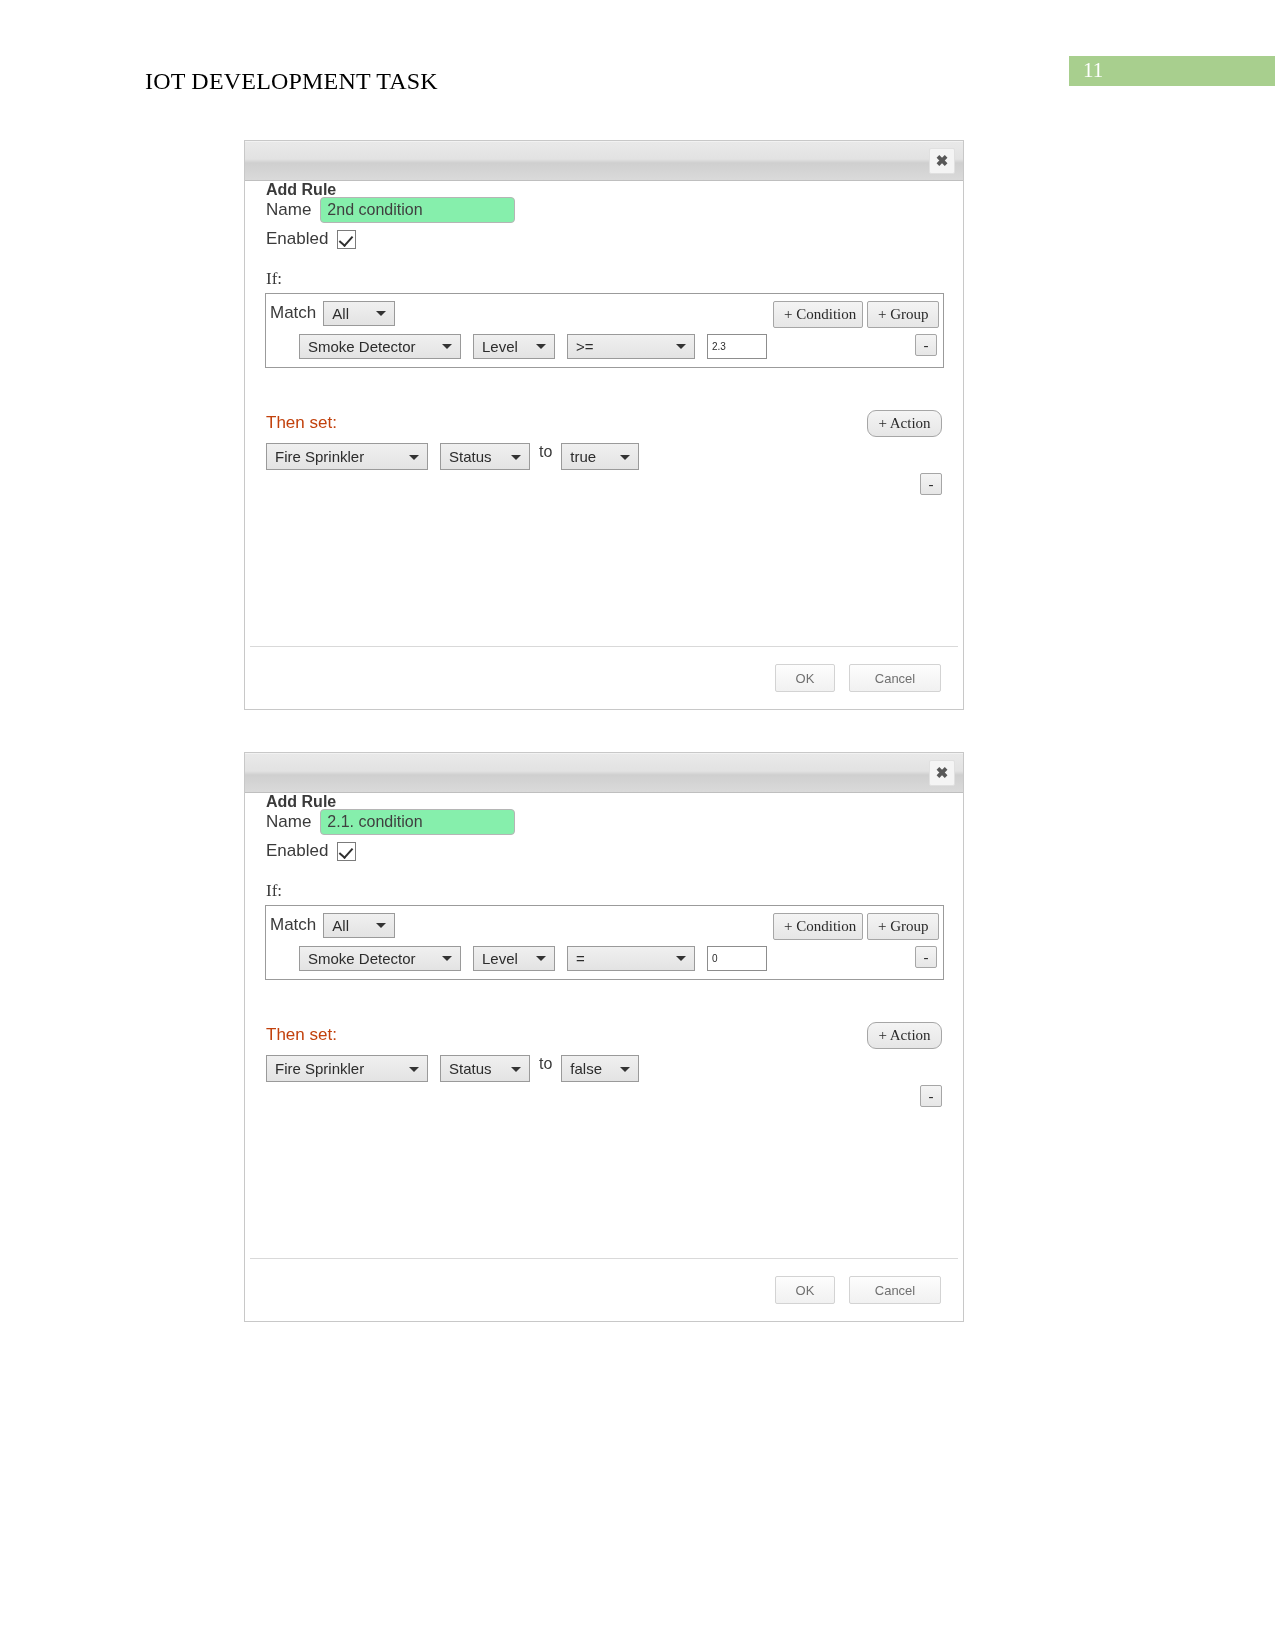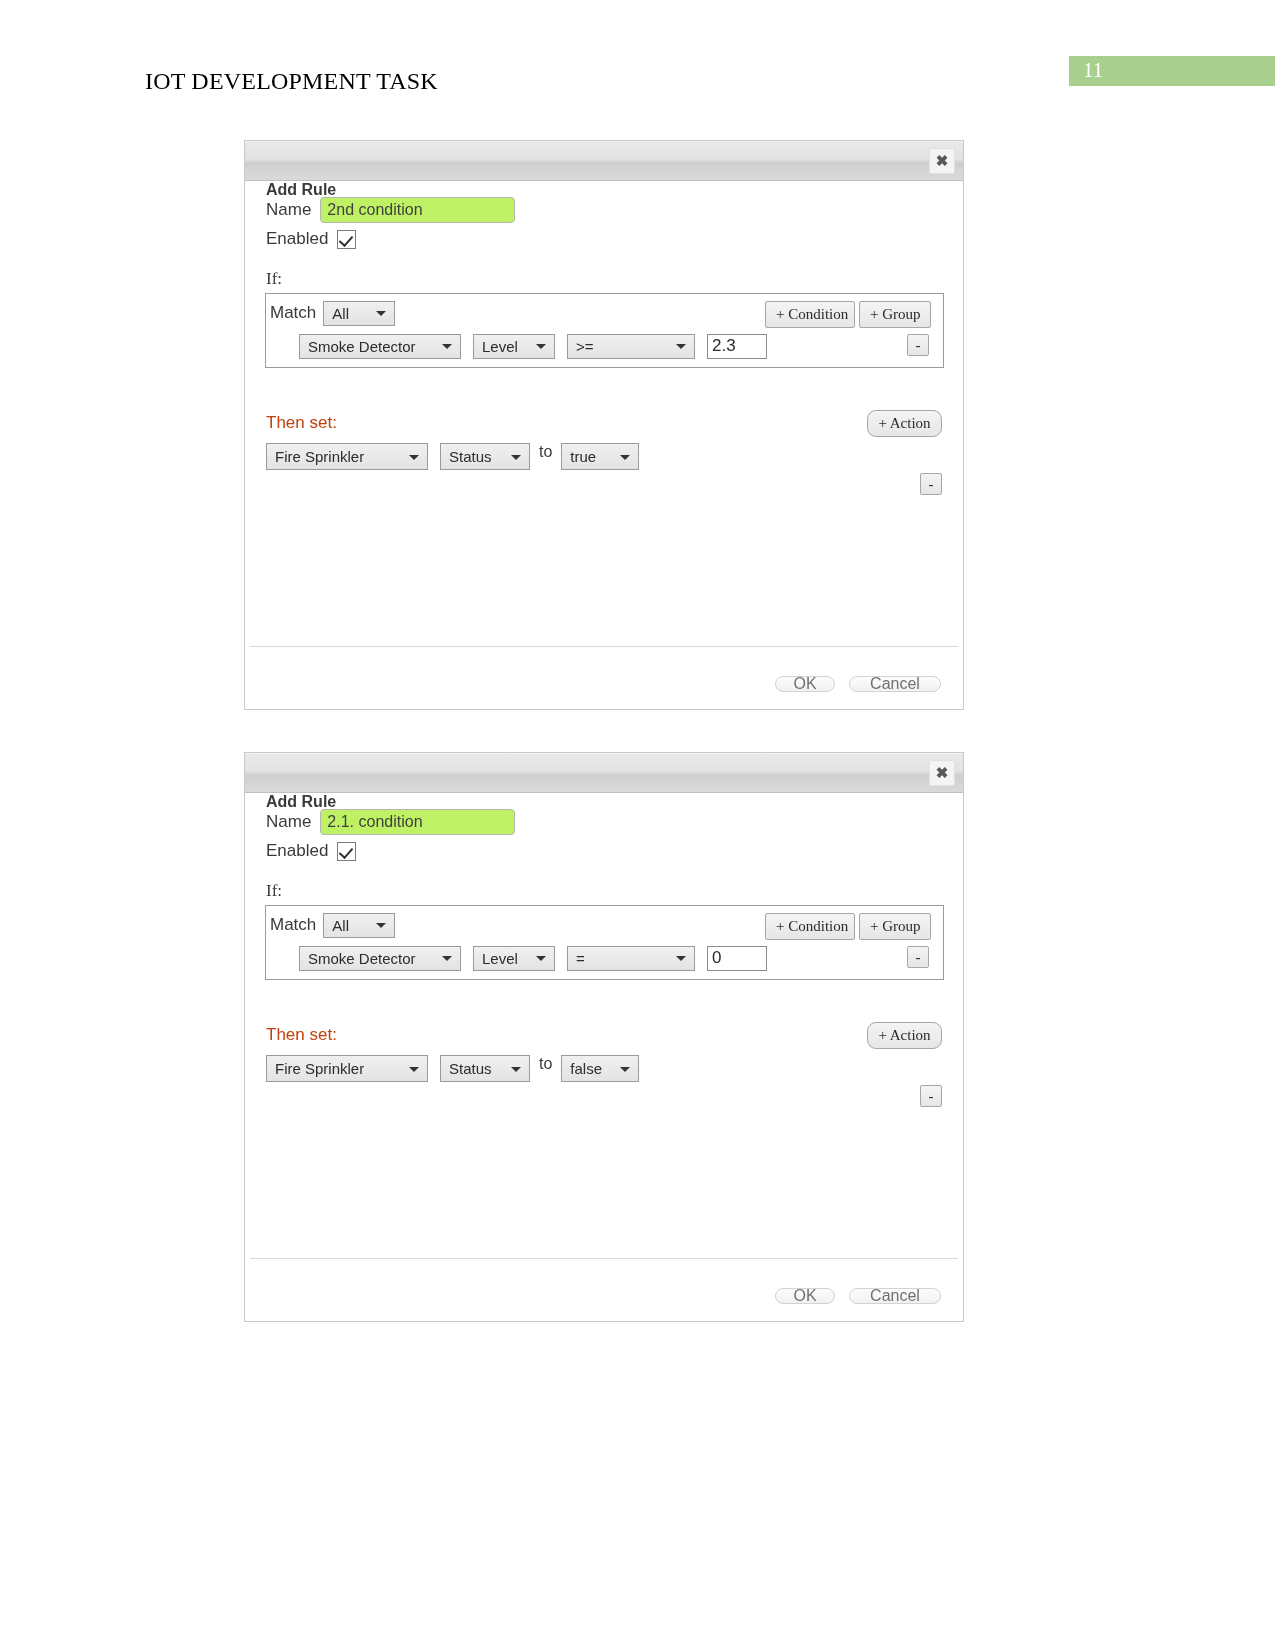--- a/index.html
+++ b/index.html
@@ -107,21 +107,21 @@
     font-size: 17px;
     color: #3a3a3a;
     font-family: "Liberation Sans", sans-serif;
   }
   .name-input {
     margin-left: 9px;
     width: 195px;
     height: 26px;
     border: 1px solid #b5b5b5;
     border-radius: 4px;
-    background: #bef264;
+    background: #86efac;
     font-size: 16px;
     color: #3f3f3f;
     padding: 0 6px;
     box-sizing: border-box;
     font-family: "Liberation Sans", sans-serif;
     outline: none;
   }
 
   .row-enabled {
     position: absolute;
@@ -162,21 +162,21 @@
   }
 
   .match-box {
     position: absolute;
     left: 20px;
     top: 112px;
     width: 679px;
     border: 1px solid #9b9b9b;
     background: #ffffff;
     box-sizing: border-box;
-    padding: 5px 12px 6px 4px;
+    padding: 5px 4px 6px 4px;
   }
   .match-line {
     display: flex;
     align-items: center;
     position: relative;
     height: 28px;
   }
   .match-line .lbl { margin-right: 7px; }
 
   .cond-line {
@@ -221,21 +221,21 @@
   .sel-op     { width: 128px; }
   .sel-action-device { width: 162px; }
   .sel-action-prop   { width: 90px; }
   .sel-action-val    { width: 78px; }
 
   .val-input {
     width: 60px;
     height: 25px;
     border: 1px solid #8d8d8d;
     background: #ffffff;
-    font-size: 17px;
+    font-size: 10px;
     color: #2c2c2c;
     padding: 0 4px;
     box-sizing: border-box;
     font-family: "Liberation Sans", sans-serif;
     outline: none;
     margin-left: 12px;
   }
 
   .gap-s { margin-left: 12px; }
 
@@ -331,28 +331,28 @@
   }
   .footer-btns {
     position: absolute;
     right: 22px;
     bottom: 18px;
     display: flex;
     gap: 14px;
   }
   .footer-btn {
     width: 60px;
-    height: 16px;
+    height: 28px;
     background: linear-gradient(to bottom, #fdfdfd 0%, #f1f1f1 100%);
     border: 1px solid #d3d3d3;
-    border-radius: 8px;
+    border-radius: 2px;
     display: flex;
     align-items: center;
     justify-content: center;
-    font-size: 16px;
+    font-size: 13px;
     color: #707070;
     cursor: pointer;
     font-family: "Liberation Sans", sans-serif;
     box-sizing: border-box;
   }
   .footer-btn.wide { width: 92px; }
 </style>
 </head>
 <body>
 

